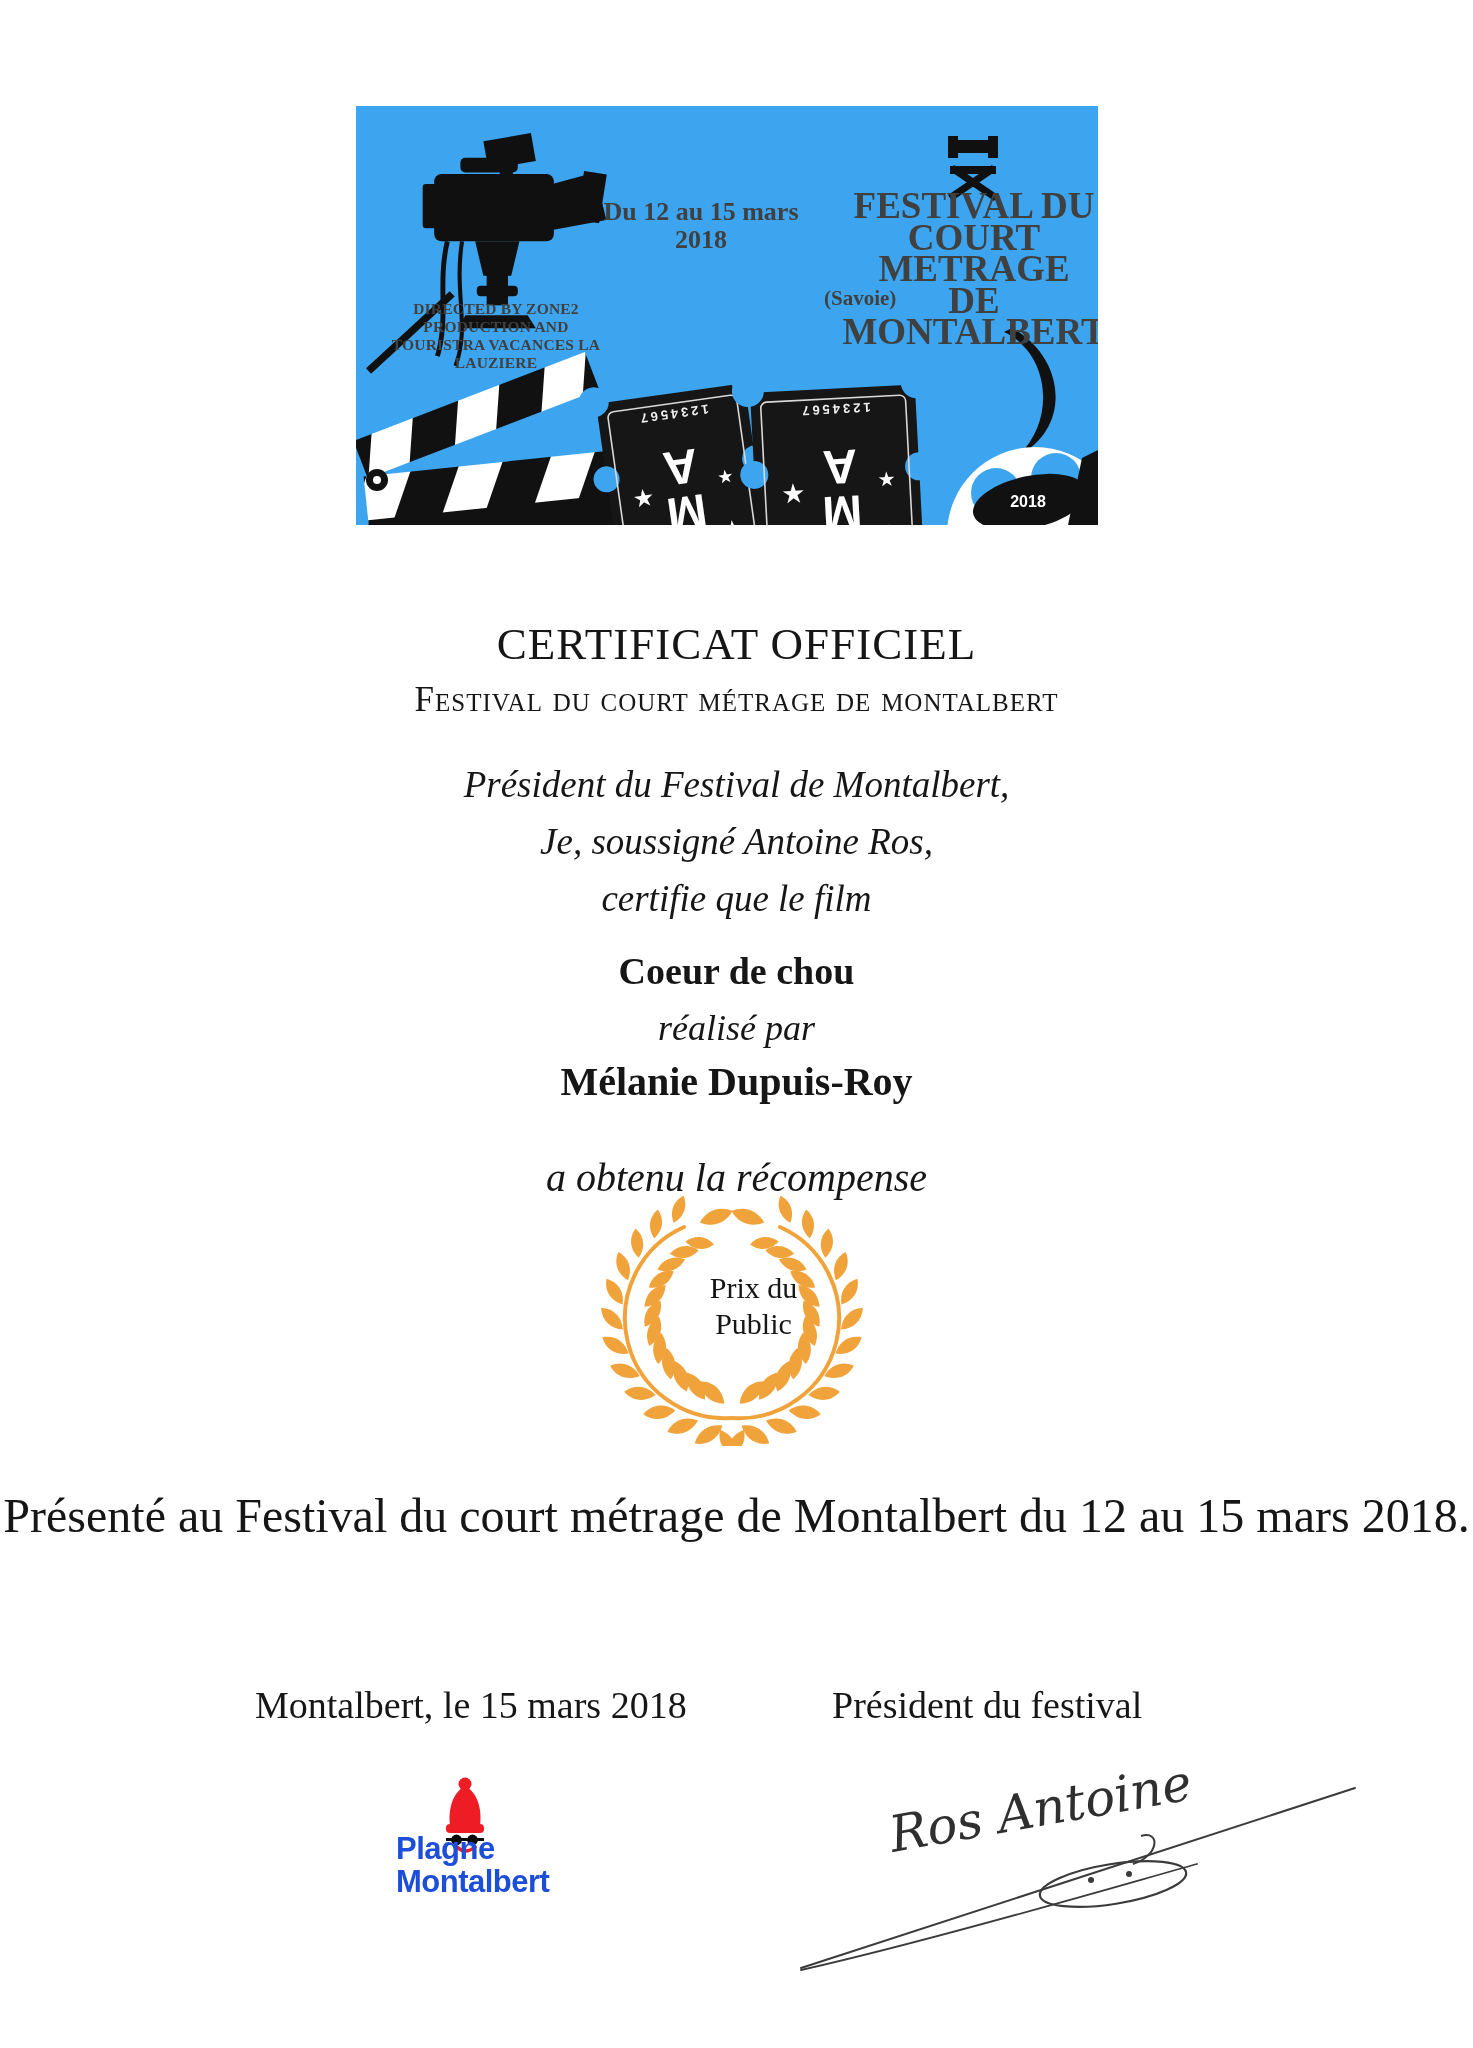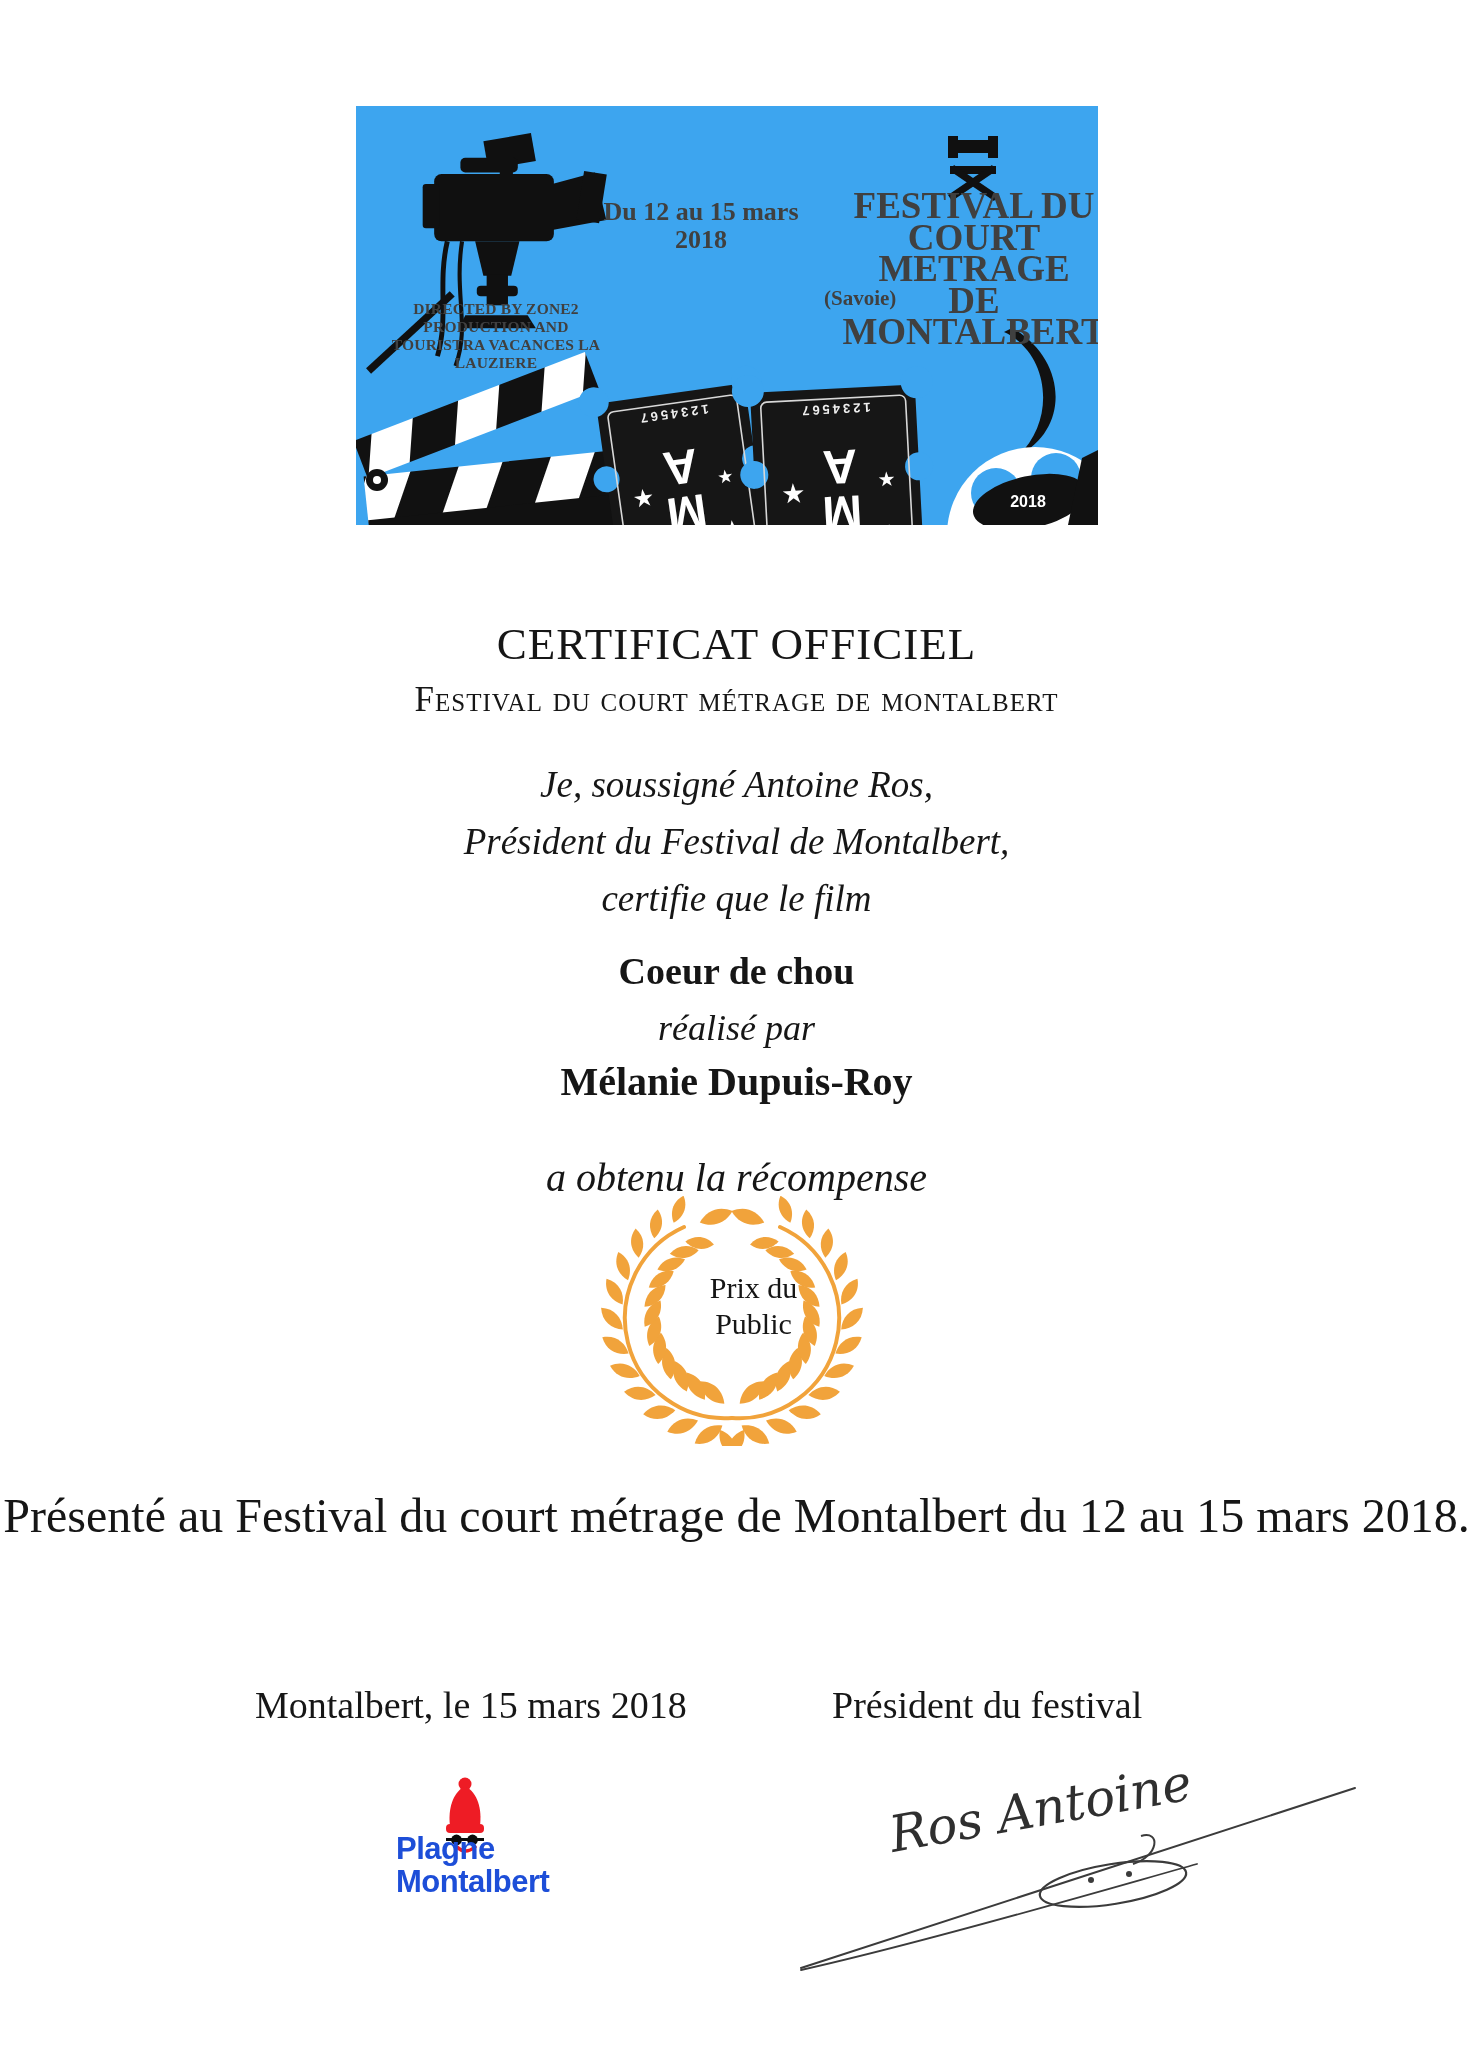--- a/index.html
+++ b/index.html
@@ -180,22 +180,22 @@
       <div>COURT METRAGE</div>
       <div>DE MONTALBERT</div>
     </div>
     <div class="btxt banner-region">(Savoie)</div>
   </div>
 
   <div class="abs ctr cert-title">CERTIFICAT OFFICIEL</div>
   <div class="abs ctr cert-subtitle">Festival du court métrage de montalbert</div>
 
   <div class="abs ctr declaration">
+    <div>Président du Festival de Montalbert,</div>
     <div>Je, soussigné Antoine Ros,</div>
-    <div>Président du Festival de Montalbert,</div>
     <div>certifie que le film</div>
   </div>
 
   <div class="abs ctr film-title">Coeur de chou</div>
   <div class="abs ctr realise">réalisé par</div>
   <div class="abs ctr director">Mélanie Dupuis-Roy</div>
   <div class="abs ctr award-intro">a obtenu la récompense</div>
 
   <svg class="abs wreath" width="280" height="250" viewBox="0 0 280 250">
     <path class="wreath-stem" d="M140,222 A100,100 0 0 1 92,31"></path>

